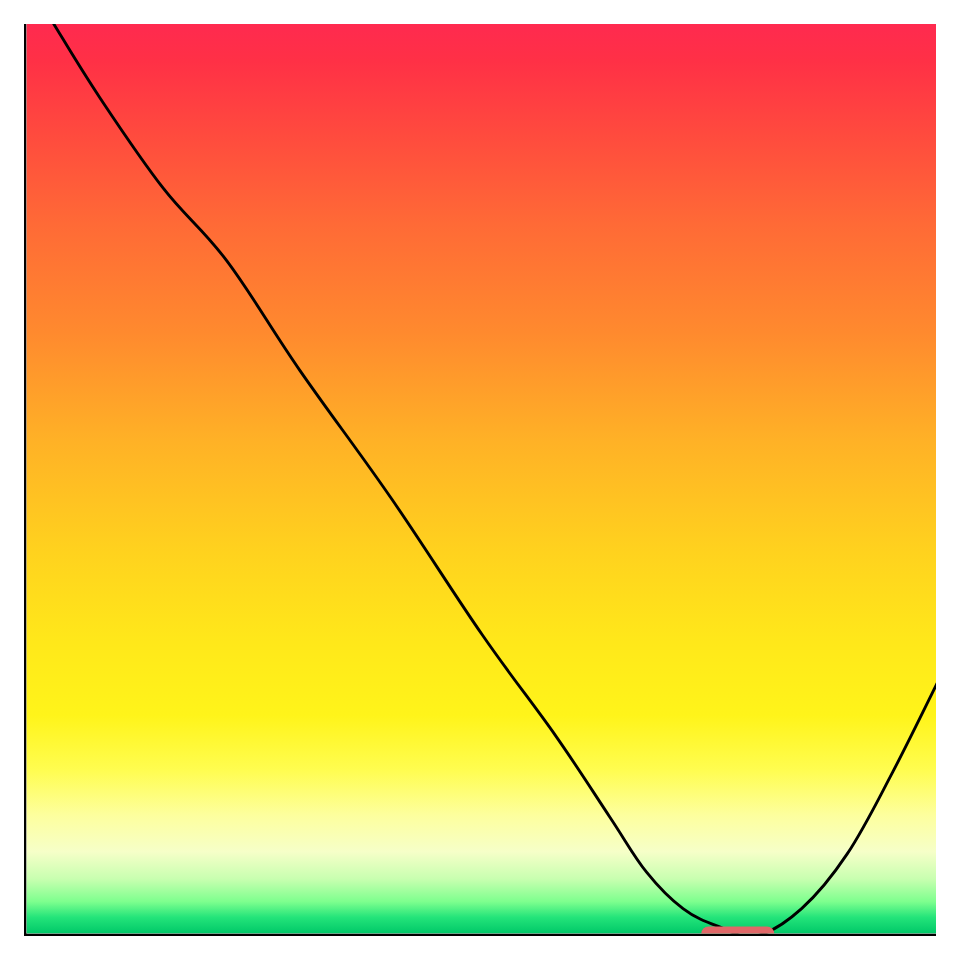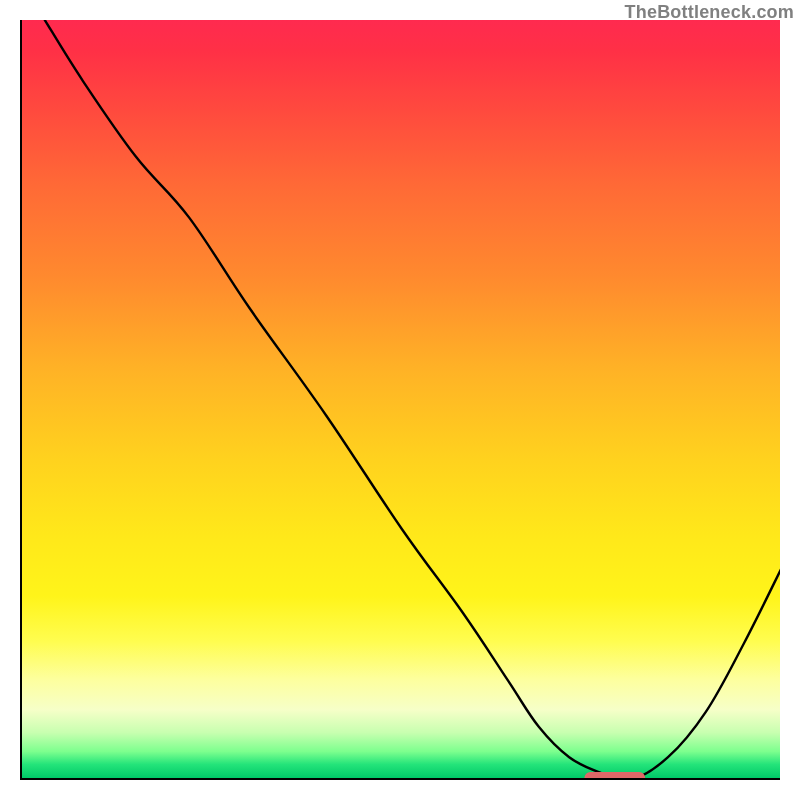--- a/index.html
+++ b/index.html
@@ -66,21 +66,20 @@
     font-size: 18px;
     font-weight: 600;
     color: #808080;
     letter-spacing: 0.2px;
   }
 </style>
 </head>
 <body>
 
 <div class="chart-wrap">
-  <div class="watermark">TheBottleneck.com</div>
   <div class="plot">
     <div class="grad"></div>
     <svg class="curve" viewBox="0 0 760 760" preserveAspectRatio="none">
       <path fill="none" stroke="#000" stroke-width="2.4" stroke-linecap="round" d="M 22.8,0 C 29.64,10.943999999999992 44.384,36.175999999999945 60.800000000000004,60.799999999999955 C 77.21600000000001,85.42399999999996 94.84800000000001,112.17600000000006 114,136.80000000000007 C 133.152,161.4240000000001 146.67999999999998,170.24000000000004 167.2,197.60000000000002 C 187.72,224.96 203.376,253.23200000000003 228,288.8 C 252.624,324.368 276.64,355.528 304,395.2 C 331.36,434.87199999999996 355.37600000000003,473.632 380,509.2 C 404.62399999999997,544.768 421.64799999999997,565.4399999999999 440.79999999999995,592.8 C 459.95199999999994,620.16 472.72,640.6800000000001 486.40000000000003,661.2 C 500.08000000000004,681.72 505.8560000000001,693.12 516.8000000000001,706.8 C 527.744,720.4799999999999 536.256,728.9920000000001 547.1999999999999,737.2 C 558.1439999999999,745.408 566.6560000000001,748.2959999999999 577.6,752.4 C 588.544,756.504 595.688,762.736 608,760 C 620.312,757.264 632.32,749.5120000000001 646,737.2 C 659.68,724.888 670.32,712.12 684,691.6 C 697.68,671.08 708.32,649.192 722,623.2 C 735.68,597.2080000000001 753.16,560.88 760,547.2" id="curvePath"></path>
       <rect id="optMarker" rx="6" ry="6" height="12" fill="#e06868" x="562.4" y="752" width="60.799999999999955"></rect>
     </svg>
   </div>
 </div>
 
 </body></html>

